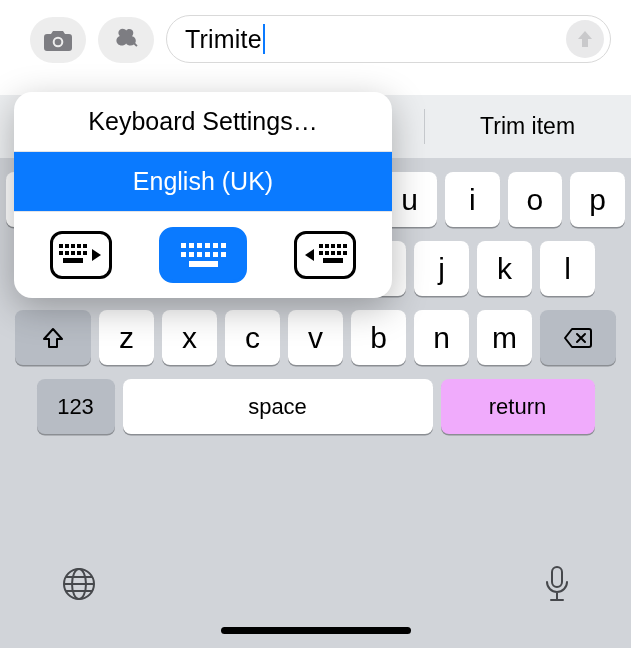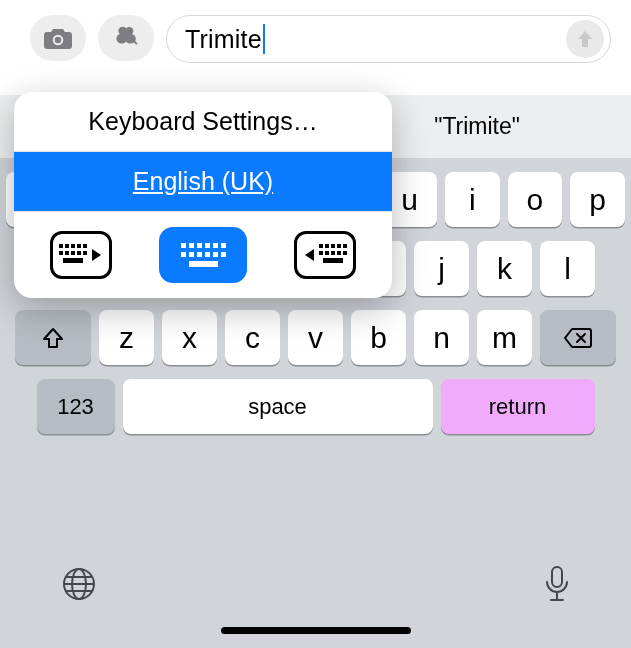--- a/index.html
+++ b/index.html
@@ -1,19 +1,19 @@
 <!DOCTYPE html>
 <html><head>
 <meta charset="utf-8">
 <style>
   * { box-sizing: border-box; margin: 0; padding: 0; font-family: -apple-system, "Helvetica Neue", Arial, sans-serif; }
   body { width: 631px; height: 648px; background: #fff; position: relative; overflow: hidden; }
 
   
-  .input-row { display: flex; align-items: flex-start; gap: 12px; padding: 15px 20px 18px 30px; }
+  .input-row { display: flex; align-items: flex-end; gap: 12px; padding: 15px 20px 18px 30px; }
   .pill { border-radius: 24px; background: #ededed; display: flex; align-items: center; justify-content: center; }
   .icon-btn { width: 56px; height: 46px; }
   .apps-btn { width: 56px; height: 46px; }
   .text-field {
     flex: 1; height: 48px; border-radius: 24px; background: #fff;
     border: 1px solid #d9d9d9; display: flex; align-items: center;
     padding: 0 6px 0 18px; font-size: 25px; color: #000; position: relative;
   }
   .text-value { letter-spacing: 0.2px; }
   .cursor {
@@ -63,21 +63,21 @@
   
   .menu {
     position:absolute; left:14px; top:92px; width:378px;
     background:#fff; border-radius:18px; box-shadow:0 10px 36px rgba(0,0,0,0.28);
     overflow:hidden; z-index:50;
   }
   .menu-item {
     height:60px; display:flex; align-items:center; justify-content:center;
     font-size:25px; color:#000; border-bottom:1px solid #e4e4e6;
   }
-  .menu-item.selected { background:#0a7aff; color:#fff;text-decoration:underline; }
+  .menu-item.selected { background:#0a7aff; color:#fff; }
   .menu-footer {
     height:86px; display:flex; align-items:center; justify-content:space-around;
     padding: 0 12px; border-top: none;
   }
   .dock-btn {
     width:62px; height:48px; border-radius:12px; display:flex; align-items:center; justify-content:center;
     border:3px solid #000; background:#fff;
   }
   .dock-btn.active { background:#0a7aff; border-color:#0a7aff; width:88px; height:56px; border-radius:14px;}
 
@@ -107,20 +107,21 @@
         <path d="M9 2 L16 10 H12 V18 H6 V10 H2 Z" fill="#c9c9cb"></path>
       </svg>
     </div>
   </div>
 </div>
 
 <div class="kbd-area">
   <div class="suggestion-bar">
     <div class="sugg spacer"></div>
     <div class="sugg">"Trimite"</div>
+    <div class="sugg">Trim item</div>
   </div>
 
   <div class="keys">
     <div class="krow">
       <div class="key">q</div>
       <div class="key">w</div>
       <div class="key">e</div>
       <div class="key">r</div>
       <div class="key">t</div>
       <div class="key">y</div>

